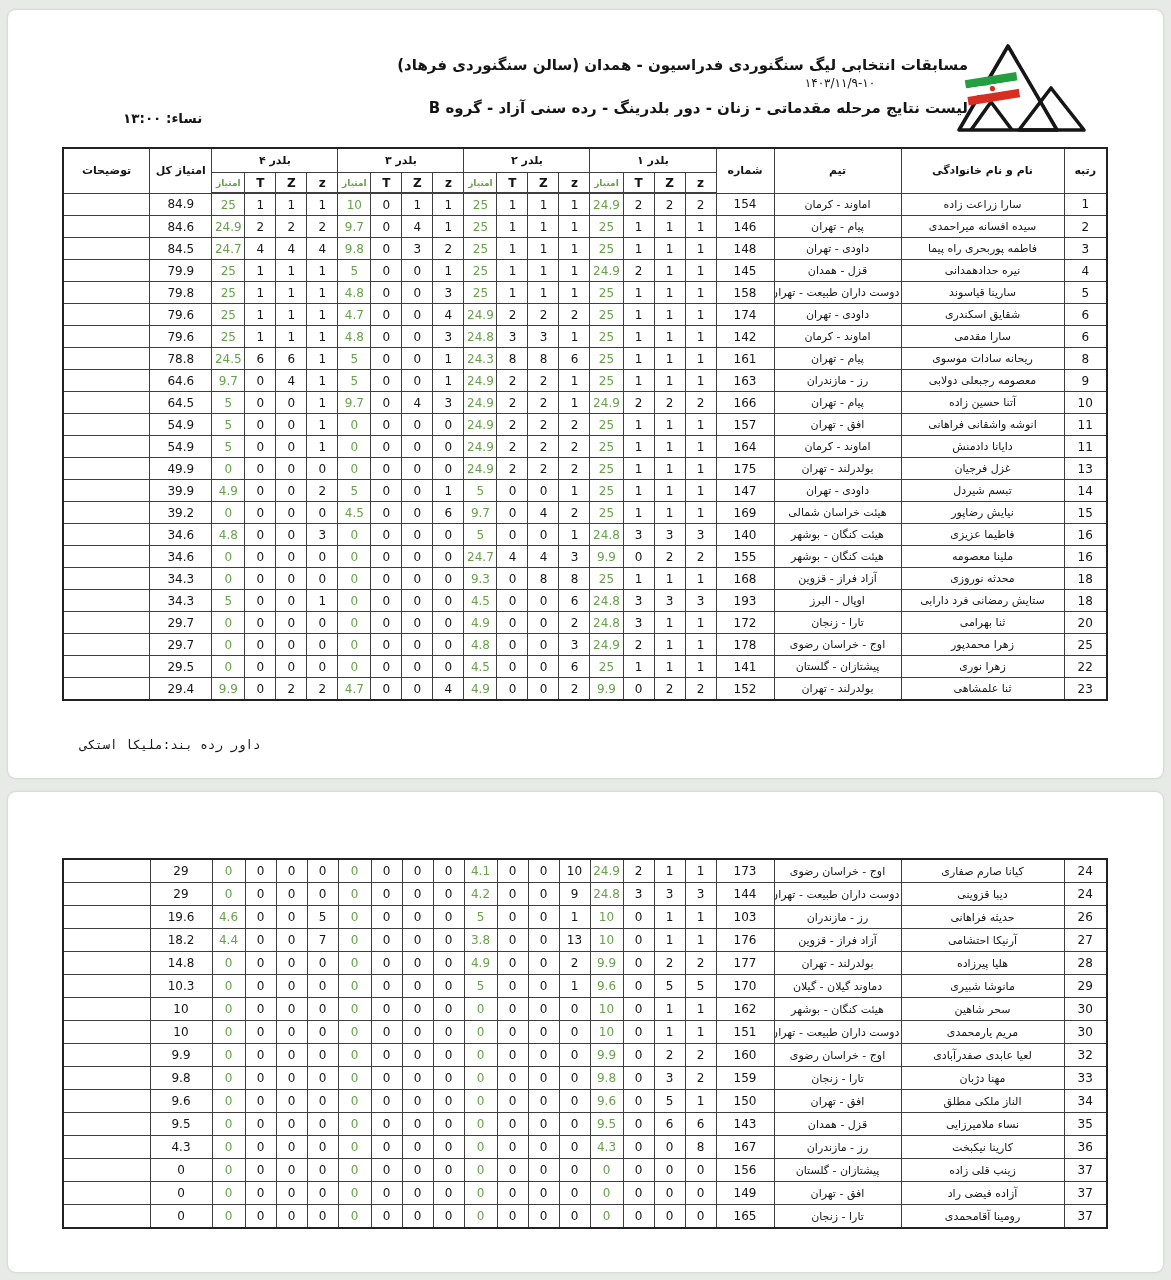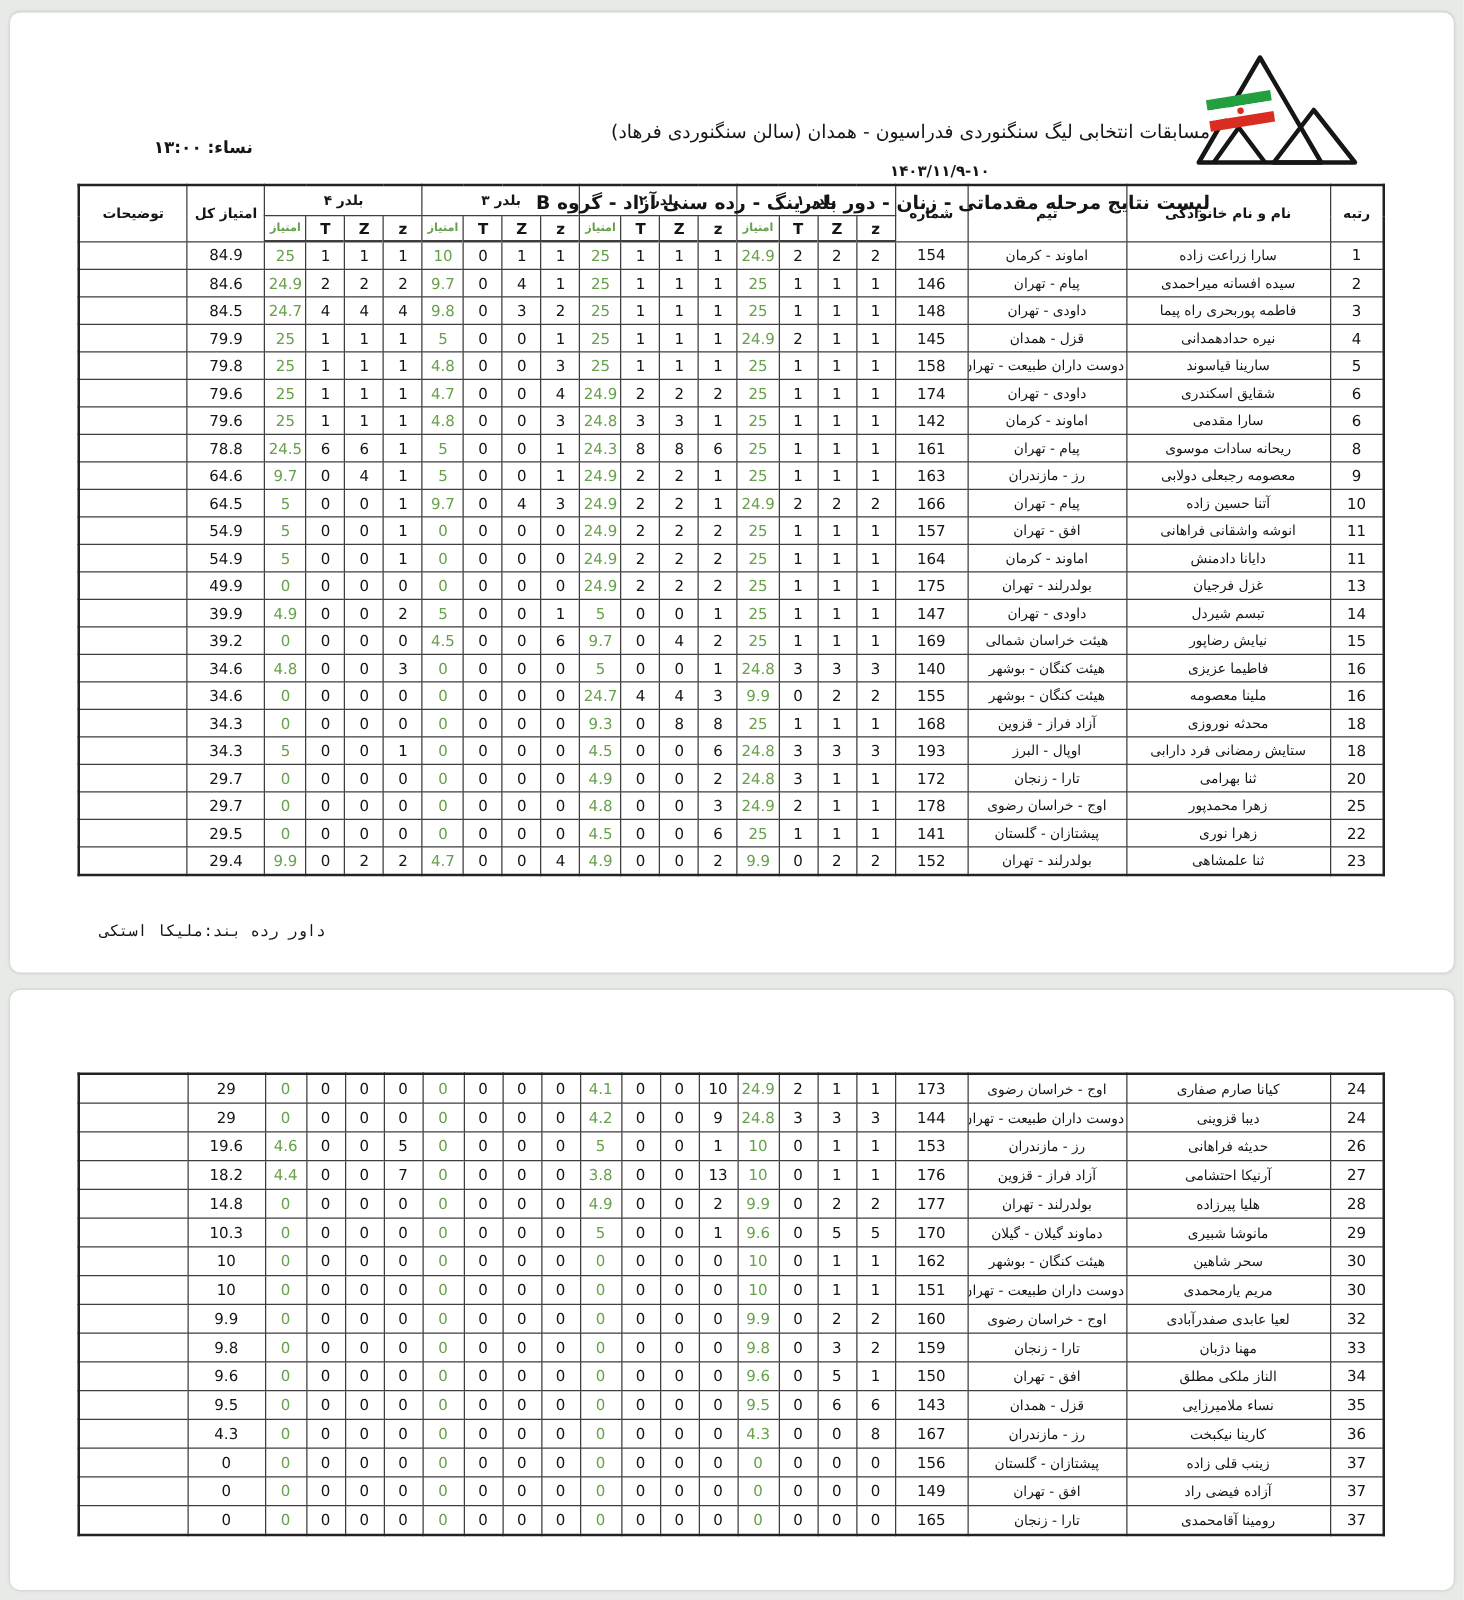--- a/index.html
+++ b/index.html
@@ -18,22 +18,22 @@
     position:relative;
     overflow:hidden;
   }
   #page1{height:768px;margin-top:10px;}
   #page2{height:480px;margin-top:14px;}
 
   
   .hdr{position:absolute;top:0;right:0;left:0;height:140px;}
   .logo{position:absolute;top:28px;right:74px;width:145px;height:100px;}
   .titles{position:absolute;top:46px;right:195px;width:366px;text-align:center;direction:rtl;}
-  .title-main{font-size:15px;font-weight:normal;white-space:nowrap;margin-top:40px;}
-  .title-date{font-size:12px;margin-top:16px;text-align:left;padding-left:110px;direction:ltr;font-weight:bold;}
+  .title-main{font-size:15px;font-weight:bold;white-space:nowrap;}
+  .title-date{font-size:12px;margin-top:2px;text-align:center;padding-left:110px;direction:ltr;}
   .title-sub{font-size:15px;font-weight:bold;margin-top:9px;white-space:nowrap;}
   .session-time{position:absolute;top:100px;left:115px;font-size:13.5px;font-weight:bold;direction:rtl;white-space:nowrap;}
 
   
   .tblwrap{direction:rtl;}
   table.res{
     border-collapse:collapse;
     table-layout:fixed;
     width:1044px;
     margin-right:55px;
@@ -785,21 +785,21 @@
             <td class="n">0</td>
             <td class="n">0</td>
             <td class="n g">0</td>
             <td class="n">29</td>
             <td></td>
           </tr>
           <tr>
             <td class="n">26</td>
             <td class="p">حدیثه فراهانی</td>
             <td class="p">رز - مازندران</td>
-            <td class="n">153</td>
+            <td class="n">103</td>
             <td class="n">1</td>
             <td class="n">1</td>
             <td class="n">0</td>
             <td class="n g">10</td>
             <td class="n">1</td>
             <td class="n">0</td>
             <td class="n">0</td>
             <td class="n g">5</td>
             <td class="n">0</td>
             <td class="n">0</td>

